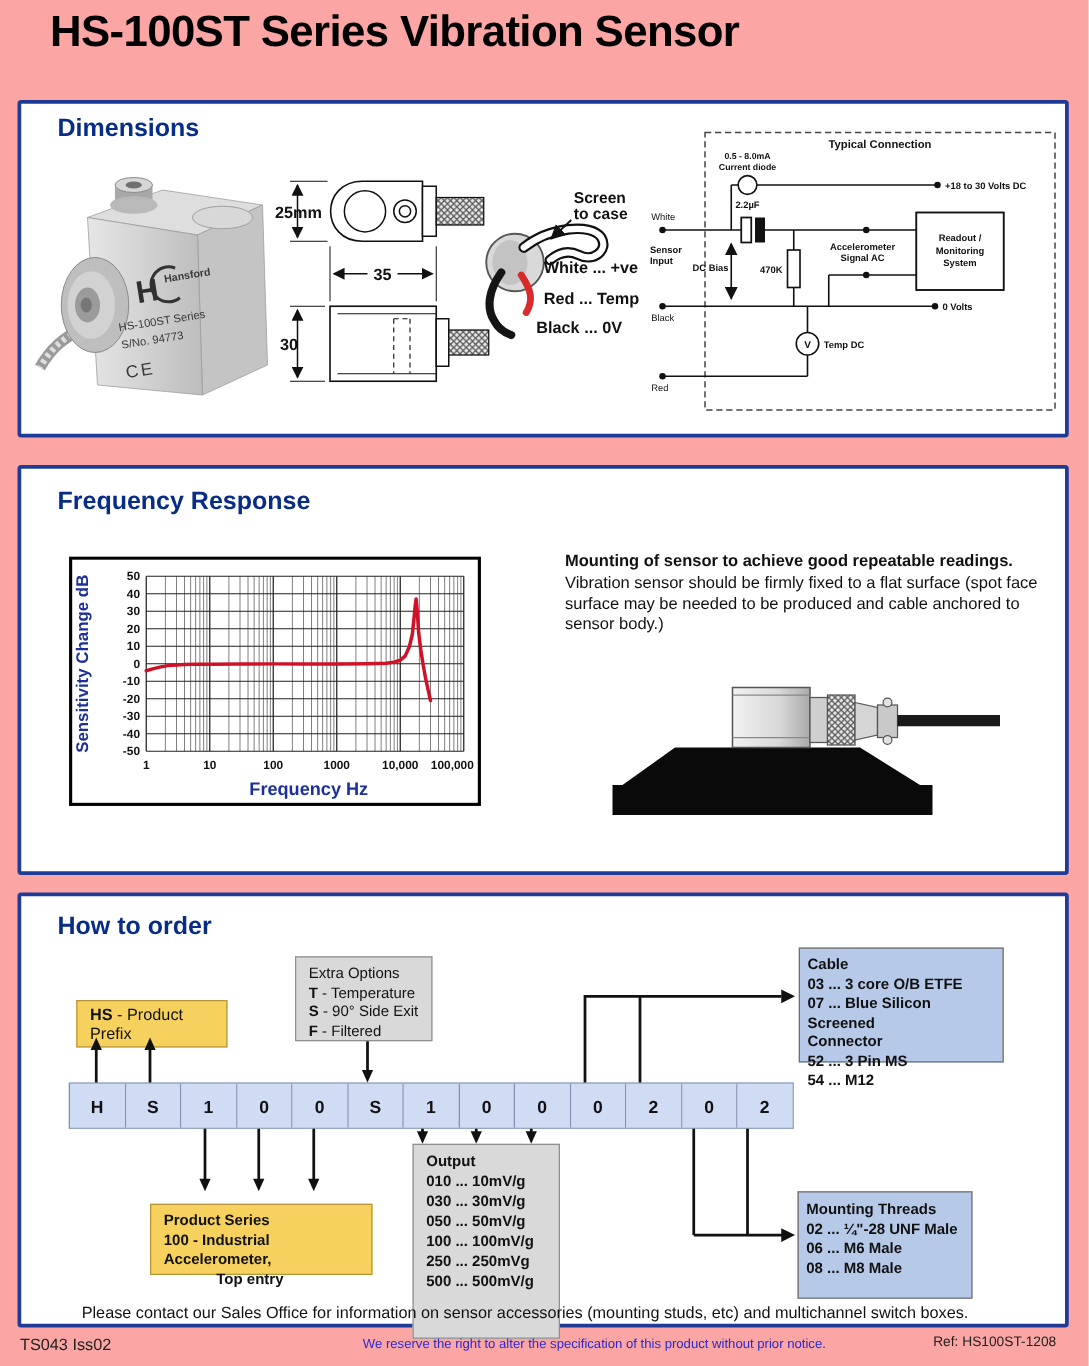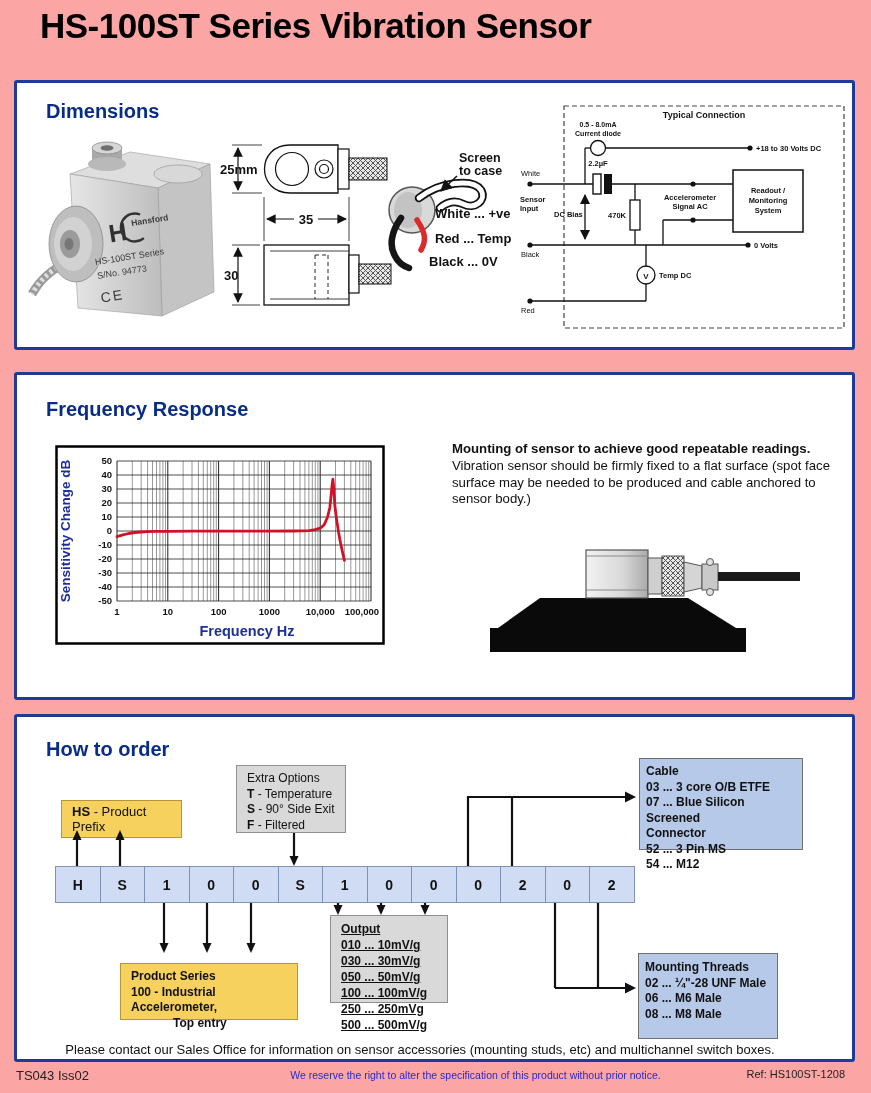--- a/index.html
+++ b/index.html
@@ -3,21 +3,21 @@
 <meta charset="utf-8">
 <style>
   html,body{margin:0;padding:0;background:#fff;}
   .page{position:relative;width:871px;height:1093px;background:#fca5a5;
         font-family:"Liberation Sans",sans-serif;color:#111;overflow:hidden;}
   .abs{position:absolute;}
   .page-title{position:absolute;left:40px;top:6px;font-size:35px;font-weight:bold;
               letter-spacing:-0.5px;color:#000;}
   .panel{position:absolute;left:14px;width:841px;border:3px solid #1e3c96;
          border-radius:3px;background:#fff;box-sizing:border-box;}
-  .heading{position:absolute;color:#082d86;font-weight:bold;font-size:20px;margin-top:8px;}
+  .heading{position:absolute;color:#082d86;font-weight:bold;font-size:20px;}
   .box{position:absolute;font-size:12px;line-height:15.5px;padding:5px 10px;
        box-sizing:border-box;color:#111;}
   .yellow{background:#f6d15e;border:1px solid #b69537;margin-top:10px;}
   .gray{background:#d9d9d9;border:1px solid #8f8f8f;}
   .blue{background:#b7c9e9;border:1px solid #6f6f6f;}
   .bold{font-weight:bold;}
   .center-text{display:flex;align-items:center;justify-content:center;}
   .code-row{position:absolute;display:flex;border:1px solid #7e92b4;background:#cfdcf3;}
   .code-cell{width:43.5px;height:35px;background:#cfdcf3;border-right:1px solid #7e92b4;
              display:flex;align-items:center;justify-content:center;
@@ -333,21 +333,21 @@
     <div class="code-cell">0</div>
     <div class="code-cell">2</div>
   </div>
 
   <div class="box yellow bold" style="left:120px;top:953px;width:178px;height:57px;">
     <div>Product Series</div>
     <div>100 - Industrial Accelerometer,</div>
     <div style="padding-left:42px;">Top entry</div>
   </div>
 
-  <div class="box gray bold" style="left:330px;top:915px;width:118px;height:88px;line-height:16px;text-decoration:underline;">
+  <div class="box gray bold" style="left:330px;top:915px;width:118px;height:156px;line-height:16px;">
     <div>Output</div>
     <div>010 ... 10mV/g</div>
     <div>030 ... 30mV/g</div>
     <div>050 ... 50mV/g</div>
     <div>100 ... 100mV/g</div>
     <div>250 ... 250mVg</div>
     <div>500 ... 500mV/g</div>
   </div>
 
   <div class="box blue bold sm" style="left:638px;top:953px;width:140px;height:86px;padding:6px 6px;">

